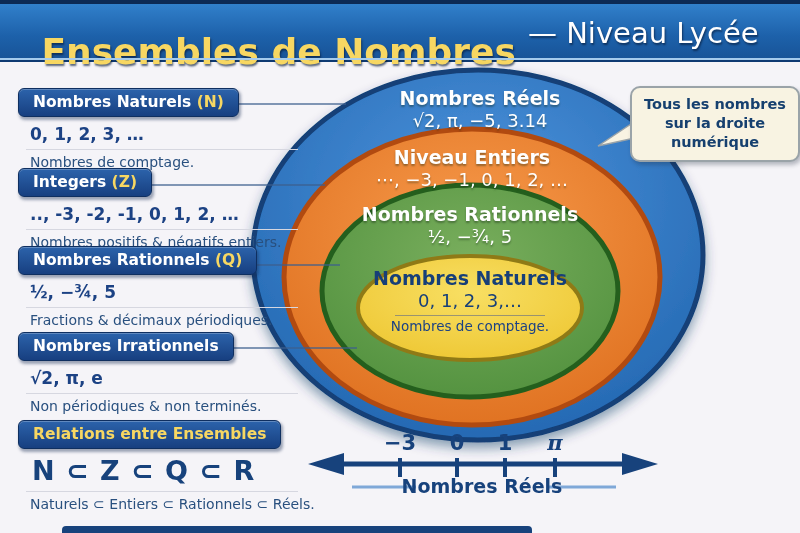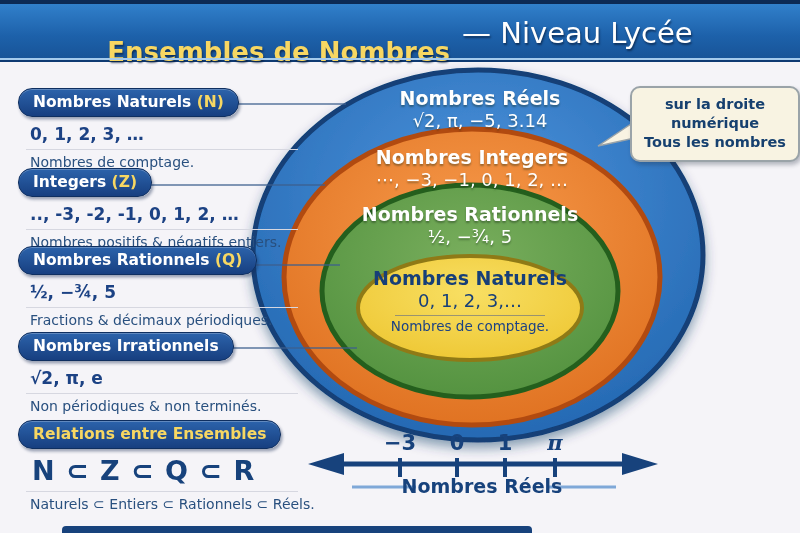--- a/index.html
+++ b/index.html
@@ -10,26 +10,26 @@
   }
   
   .banner{
     position:absolute;left:0;top:0;width:800px;height:58px;
     background:linear-gradient(180deg,#3180cb 0%,#1d61aa 55%,#175295 100%);
     border-top:4px solid #0c2a55;
     box-shadow:inset 0 -4px 0 #0e3a72;
     display:flex;align-items:center;justify-content:center;
   }
   .banner-underline{position:absolute;left:0;top:58px;width:800px;height:2px;background:#a5cbec;}
-  .t-main{color:#f7d762;font-size:26px;font-weight:bold;text-shadow:1px 2px 2px rgba(8,28,58,.65);margin-top:37px;}
+  .t-main{color:#f7d762;font-size:36px;font-weight:bold;text-shadow:1px 2px 2px rgba(8,28,58,.65);margin-top:37px;}
   .t-sub{color:#ffffff;font-size:29px;font-weight:normal;margin-left:12px;text-shadow:1px 2px 2px rgba(8,28,58,.65);}
   
   .section{position:absolute;left:18px;width:310px;z-index:3;}
   .badge{
-    display:inline-block;padding:4px 14px 5px;border-radius:14px;
+    display:inline-block;padding:4px 14px 5px;border-radius:6px;
     background:linear-gradient(180deg,#2c63ab,#173f80);
     border:1.5px solid #0f2f60;
     box-shadow:1.5px 2.5px 3px rgba(20,40,80,.4), inset 0 1px 0 rgba(255,255,255,.25);
     color:#ffffff;font-size:15.5px;font-weight:bold;white-space:nowrap;
   }
   .badge .sym{color:#f7d762;}
   .badge.yellow-text{color:#f7d762;}
   .s-example{margin:7px 0 0 12px;font-size:17px;font-weight:bold;color:#1c4284;}
   .s-divider{margin:5px 0 4px 8px;width:272px;border-top:1px solid #d6d7e0;height:0;}
   .s-desc{margin-left:12px;font-size:14px;color:#29507f;}
@@ -127,37 +127,37 @@
       <line x1="548" y1="487" x2="616" y2="487" stroke="#7fa8d8" stroke-width="3"></line>
       <text x="482" y="493" fill="#17427c" font-size="19" font-weight="bold" text-anchor="middle" font-family="DejaVu Sans, Liberation Sans, sans-serif">Nombres Réels</text>
     </g>
   </svg>
 
   <div class="set-label lbl-reels white-text">
     <div class="nm">Nombres Réels</div>
     <div class="ex">√2, π, −5,  3.14</div>
   </div>
   <div class="set-label lbl-entiers white-text">
-    <div class="nm">Nombres Integers</div>
+    <div class="nm">Niveau Entiers</div>
     <div class="ex">⋯, −3, −1, 0, 1, 2, …</div>
   </div>
   <div class="set-label lbl-rationnels white-text">
     <div class="nm">Nombres Rationnels</div>
     <div class="ex">½, −¾, 5</div>
   </div>
   <div class="set-label lbl-naturels navy-text">
     <div class="nm">Nombres Naturels</div>
     <div class="ex">0, 1, 2, 3,…</div>
     <div class="nat-divider"></div>
     <div class="nat-note">Nombres de comptage.</div>
   </div>
 
   <div class="callout">
+    <div>Tous les nombres</div>
     <div>sur la droite numérique</div>
-    <div>Tous les nombres</div>
   </div>
 
   <div class="section" style="top:88px">
     <span class="badge"><span>Nombres Naturels</span> <span class="sym">(N)</span></span>
     <div class="s-example">0, 1, 2, 3, …</div>
     <div class="s-divider"></div>
     <div class="s-desc">Nombres de comptage.</div>
   </div>
 
   <div class="section" style="top:168px">

